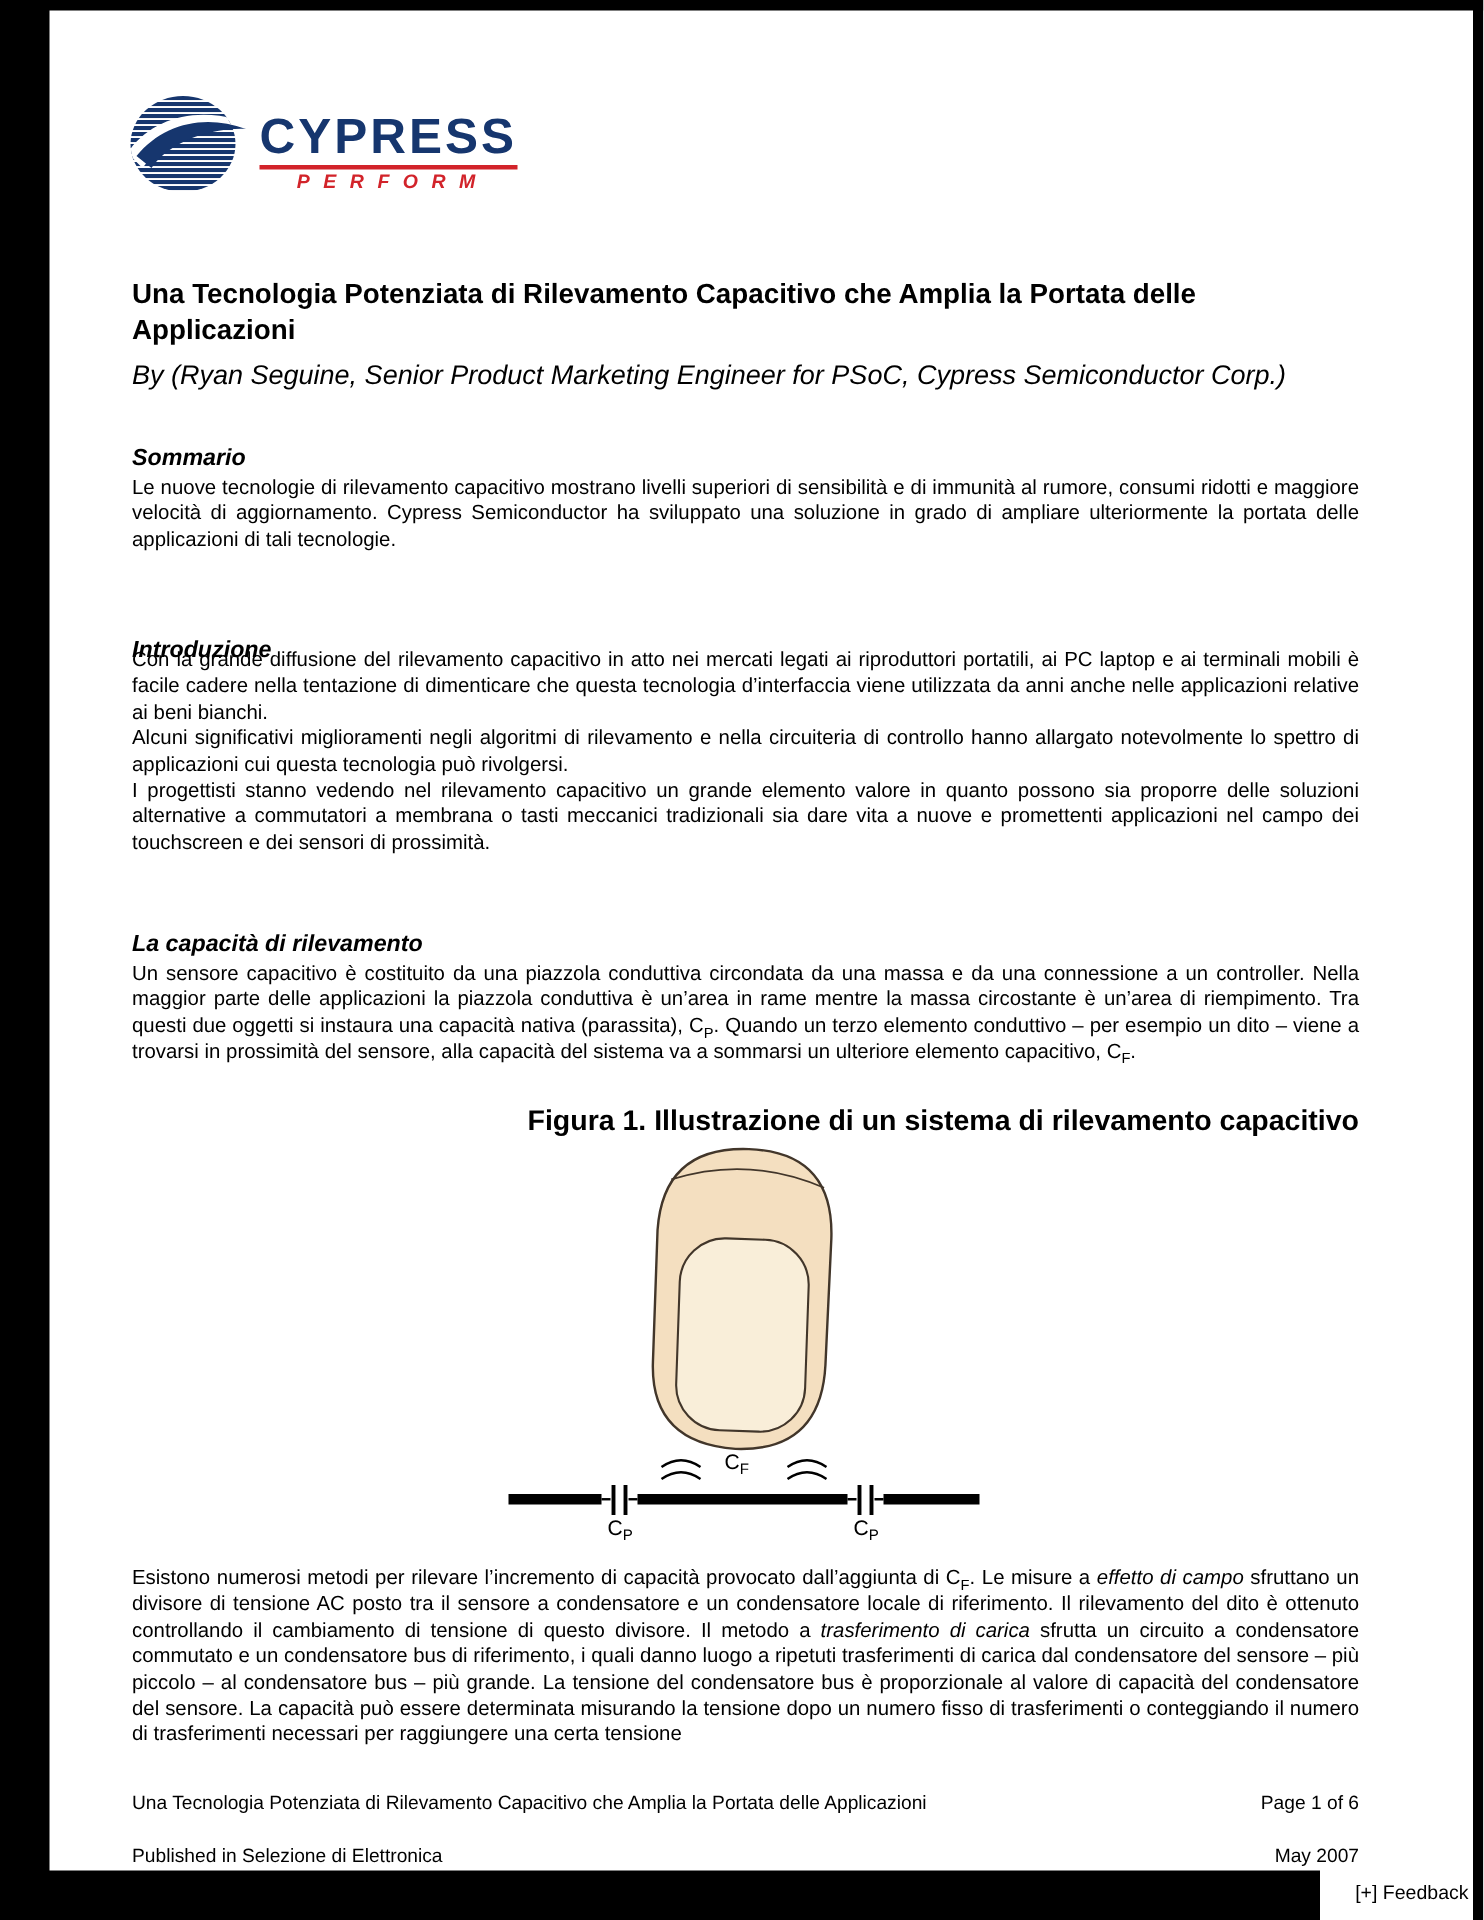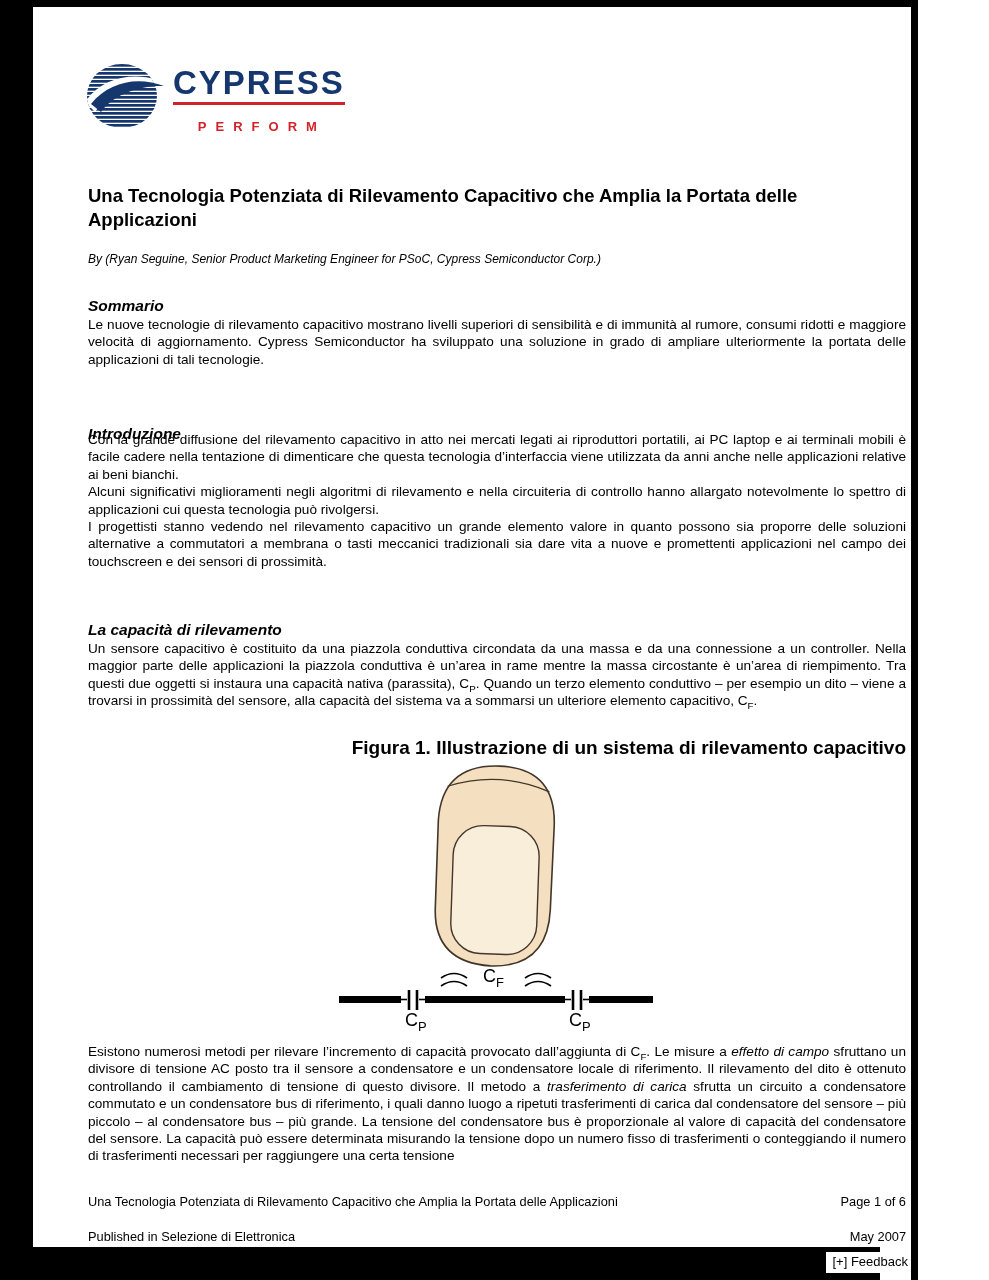--- a/index.html
+++ b/index.html
@@ -1,56 +1,56 @@
 <!DOCTYPE html>
 <html><head>
 <meta charset="utf-8">
 <style>
   html,body { margin:0; padding:0; background:#ffffff; }
   .canvas {
-    position:relative; width:918px; height:1280px; background:#ffffff;
+    position:relative; width:989px; height:1280px; background:#ffffff;
     font-family:"Liberation Sans", sans-serif; color:#000; overflow:hidden;
   }
   
   .edge { position:absolute; background:#000; }
   .edge-left   { left:0; top:0; width:33px; height:1280px; }
   .edge-top    { left:0; top:0; width:989px; height:7px; }
   .edge-right  { right:0; top:0; width:7px; height:1280px; }
   .edge-bottom { left:0; top:1247px; width:880px; height:33px; }
 
   
   .logo { position:absolute; left:85px; top:60px; display:flex; align-items:center; gap:8px; }
   .logo-text { display:flex; flex-direction:column; }
   .logo-brand { font-size:33px; font-weight:bold; letter-spacing:2px; color:#16366e; line-height:1; }
   .logo-tagline {
-    margin-top:3px; border-top:3px solid #d2232a; padding-top:14px;
-    color:#d2232a; font-size:13px; font-weight:bold; 
+    margin-top:3px; border-top:3px solid #d2232a; padding-top:0;
+    color:#d2232a; font-size:13px; font-weight:bold; font-style:italic;
     letter-spacing:9px; text-align:center; text-indent:6px;
   }
 
   .content { position:absolute; left:88px; width:818px; }
 
   .doc-title { top:184px; font-size:18.5px; font-weight:bold; line-height:24px; }
-  .byline { top:240px; font-size:12px; font-style:italic;margin-top:12px; }
+  .byline { top:240px; font-size:18px; font-style:italic; }
 
   .h-section { font-size:15.5px; font-weight:bold; font-style:italic; }
   .h-sommario { top:297px; }
   .p-sommario { top:316px; }
   .h-introduzione { top:412px;margin-top:13px; }
   .p-introduzione { top:431px; }
   .h-capacita { top:621px; }
   .p-capacita { top:640px; }
 
   .bodytext { font-size:13.6px; line-height:17.4px; text-align:justify; }
   .bodytext p { margin:0; }
   sub { font-size:0.72em; line-height:0; }
 
   .fig-caption { top:737px; text-align:right; font-size:19px; font-weight:bold; }
   .figure-wrap { position:absolute; left:333px; top:760px; width:330px; height:270px; }
-  .fig-label { position:absolute; font-size:18px; }
+  .fig-label { position:absolute; font-size:14px; }
 
   .p-afterfig { top:1043px; }
 
   .footer-row { display:flex; justify-content:space-between; font-size:12.8px; }
   .footer1 { top:1194px; }
   .footer2 { top:1229px; }
 
   .feedback {
     position:absolute; right:8px; top:1252px; z-index:5;
     background:#ffffff; padding:2px 2px 4px 6px; font-size:13px; color:#000;

